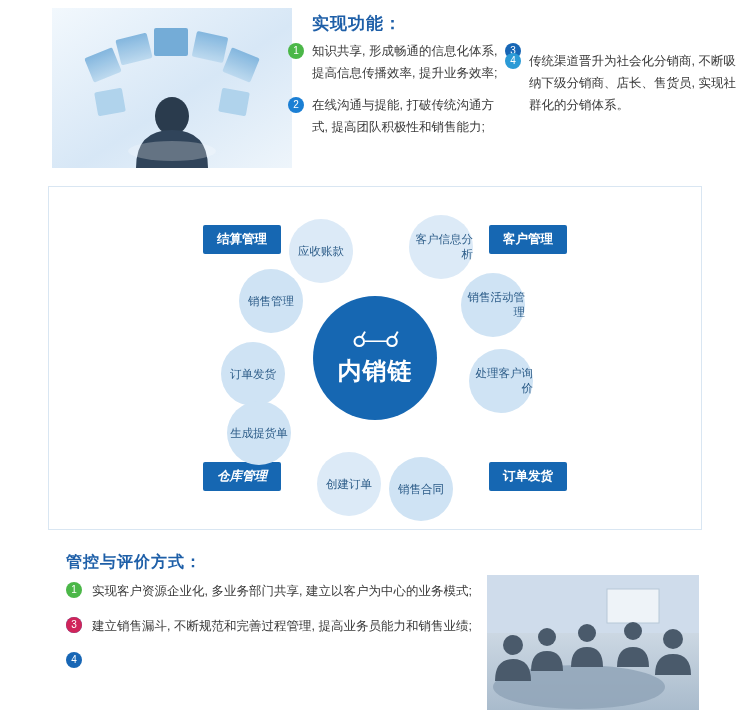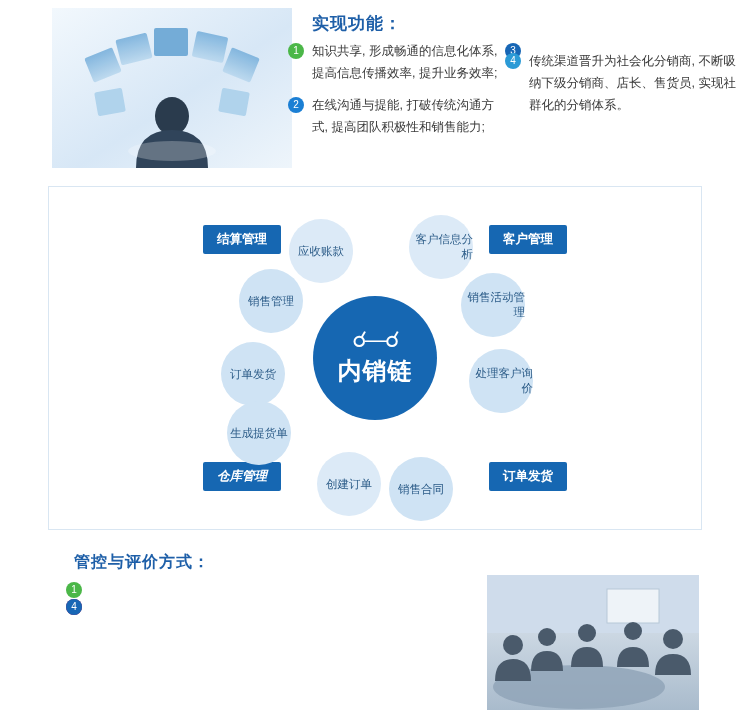--- a/index.html
+++ b/index.html
@@ -74,21 +74,21 @@
   .node.lite{background:#dceaf7;}
   .cat-label{
     position:absolute;
     background:#1667b2;color:#fff;
     font-size:12.5px;font-weight:bold;
     padding:6px 14px;border-radius:2px;white-space:nowrap;
   }
 
   
   .bottom-title{
-    position:absolute;left:74px;top:552px;
+    position:absolute;left:66px;top:552px;
     font-size:16px;font-weight:bold;color:#1e5fa8;letter-spacing:1px;
   }
   .bottom-list{
     position:absolute;left:66px;top:582px;width:420px;
   }
   .bottom-row{
     position:relative;padding-left:26px;margin-bottom:17px;
     font-size:12.5px;line-height:18px;color:#3a3a3a;
   }
   .bottom-row .num-badge{top:0;}
@@ -183,26 +183,28 @@
   <div class="node mid" style="left:178px;top:214px;">生成提货单</div>
   <div class="node mid lite" style="left:268px;top:265px;">创建订单</div>
   <div class="node mid" style="left:340px;top:270px;">销售合同</div>
 </div>
 
 <div class="bottom-title">管控与评价方式：</div>
 
 <div class="bottom-list">
   <div class="bottom-row">
     <span class="num-badge b1">1</span>
+    <span>实现客户资源企业化, 多业务部门共享, 建立以客户为中心的业务模式;</span>
   </div>
   <div class="bottom-row">
     <span class="num-badge b2">2</span>
   </div>
   <div class="bottom-row">
     <span class="num-badge b3">3</span>
+    <span>建立销售漏斗, 不断规范和完善过程管理, 提高业务员能力和销售业绩;</span>
   </div>
   <div class="bottom-row">
     <span class="num-badge b4">4</span>
   </div>
 </div>
 
 <div class="meeting-photo">
   <svg viewBox="0 0 212 135" preserveAspectRatio="none" width="212" height="135">
     <defs>
       <linearGradient id="room" x1="0" y1="0" x2="0" y2="1">

